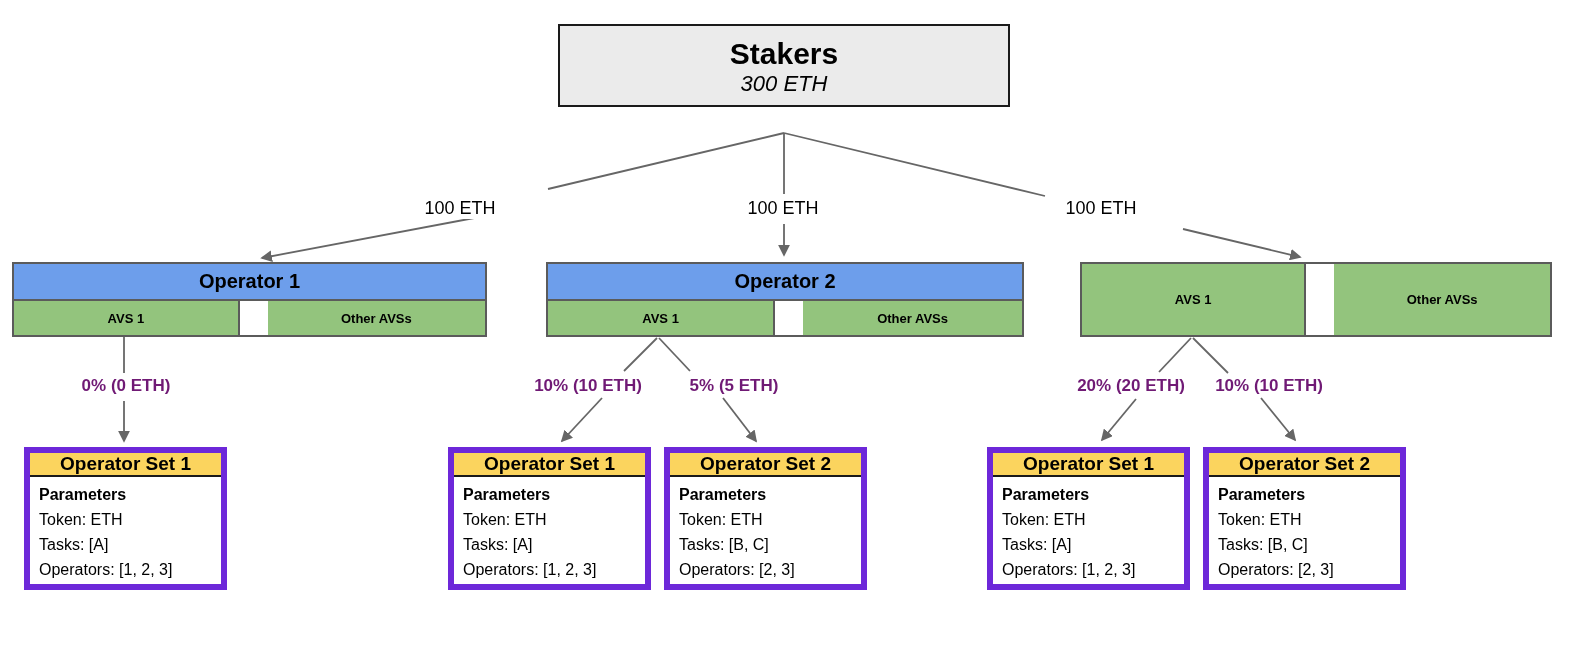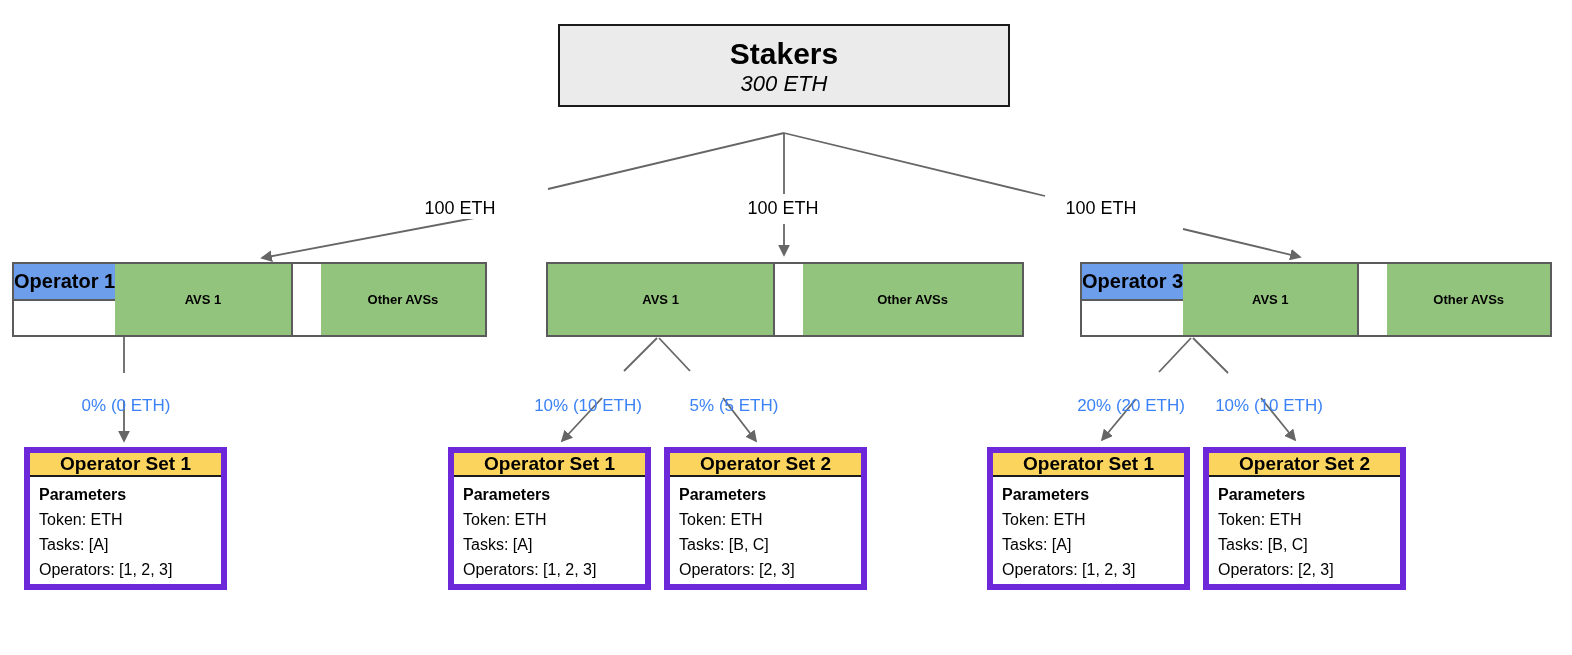--- a/index.html
+++ b/index.html
@@ -34,21 +34,21 @@
     text-align: center;
   }
   .stakers-title { font-size: 30px; font-weight: bold; line-height: 36px; }
   .stakers-amount { font-size: 22px; line-height: 24px; font-style: italic; }
 
   
   .operator {
     top: 262px; height: 75px;
     border: 2px solid #5b5b5b;
     background: #ffffff;
-    display: flex; flex-direction: row; justify-content: space-between;
+    display: flex; flex-direction: column; justify-content: space-between;
   }
   .op-header {
     height: 35px;
     background: #6d9eeb;
     border-bottom: 2px solid #5b5b5b;
     display: flex; align-items: center; justify-content: center;
     font-size: 20px; font-weight: bold;
   }
   .op-row { flex: 1; display: flex; }
   .avs-cell {
@@ -62,23 +62,23 @@
   .op2 { left: 546px;  width: 478px; }
   .op3 { left: 1080px; width: 472px; }
 
   
   .edge-label {
     position: absolute; width: 104px; height: 22px; top: 197px;
     text-align: center; font-size: 18px; line-height: 22px;
     background: #ffffff;
   }
   .alloc-label {
-    position: absolute; width: 160px; height: 22px; top: 395px;
-    text-align: center; font-size: 17px; font-weight: normal; line-height: 22px;
-    color: #3b82f6;
+    position: absolute; width: 160px; height: 22px; top: 375px;
+    text-align: center; font-size: 17px; font-weight: bold; line-height: 22px;
+    color: #701a75;
   }
 
   
   .opset {
     top: 447px; width: 203px; height: 143px;
     border: 6px solid #6d28d9;
     background: #ffffff;
     display: flex; flex-direction: column;
   }
   .opset-header {
@@ -166,28 +166,28 @@
 
   <div class="box operator op1">
     <div class="op-header">Operator 1</div>
     <div class="op-row">
       <div class="avs-cell avs-primary">AVS 1</div>
       <div class="avs-cell avs-other">Other AVSs</div>
     </div>
   </div>
 
   <div class="box operator op2">
+    <div class="op-header">Operator 2</div>
     <div class="op-row">
       <div class="avs-cell avs-primary">AVS 1</div>
       <div class="avs-cell avs-other">Other AVSs</div>
     </div>
   </div>
 
   <div class="box operator op3">
-    <div class="op-header">Operator 3</div>
     <div class="op-row">
       <div class="avs-cell avs-primary">AVS 1</div>
       <div class="avs-cell avs-other">Other AVSs</div>
     </div>
   </div>
 
   <div class="alloc-label" style="left:46px">0% (0 ETH)</div>
   <div class="alloc-label" style="left:508px">10% (10 ETH)</div>
   <div class="alloc-label" style="left:654px">5% (5 ETH)</div>
   <div class="alloc-label" style="left:1051px">20% (20 ETH)</div>

